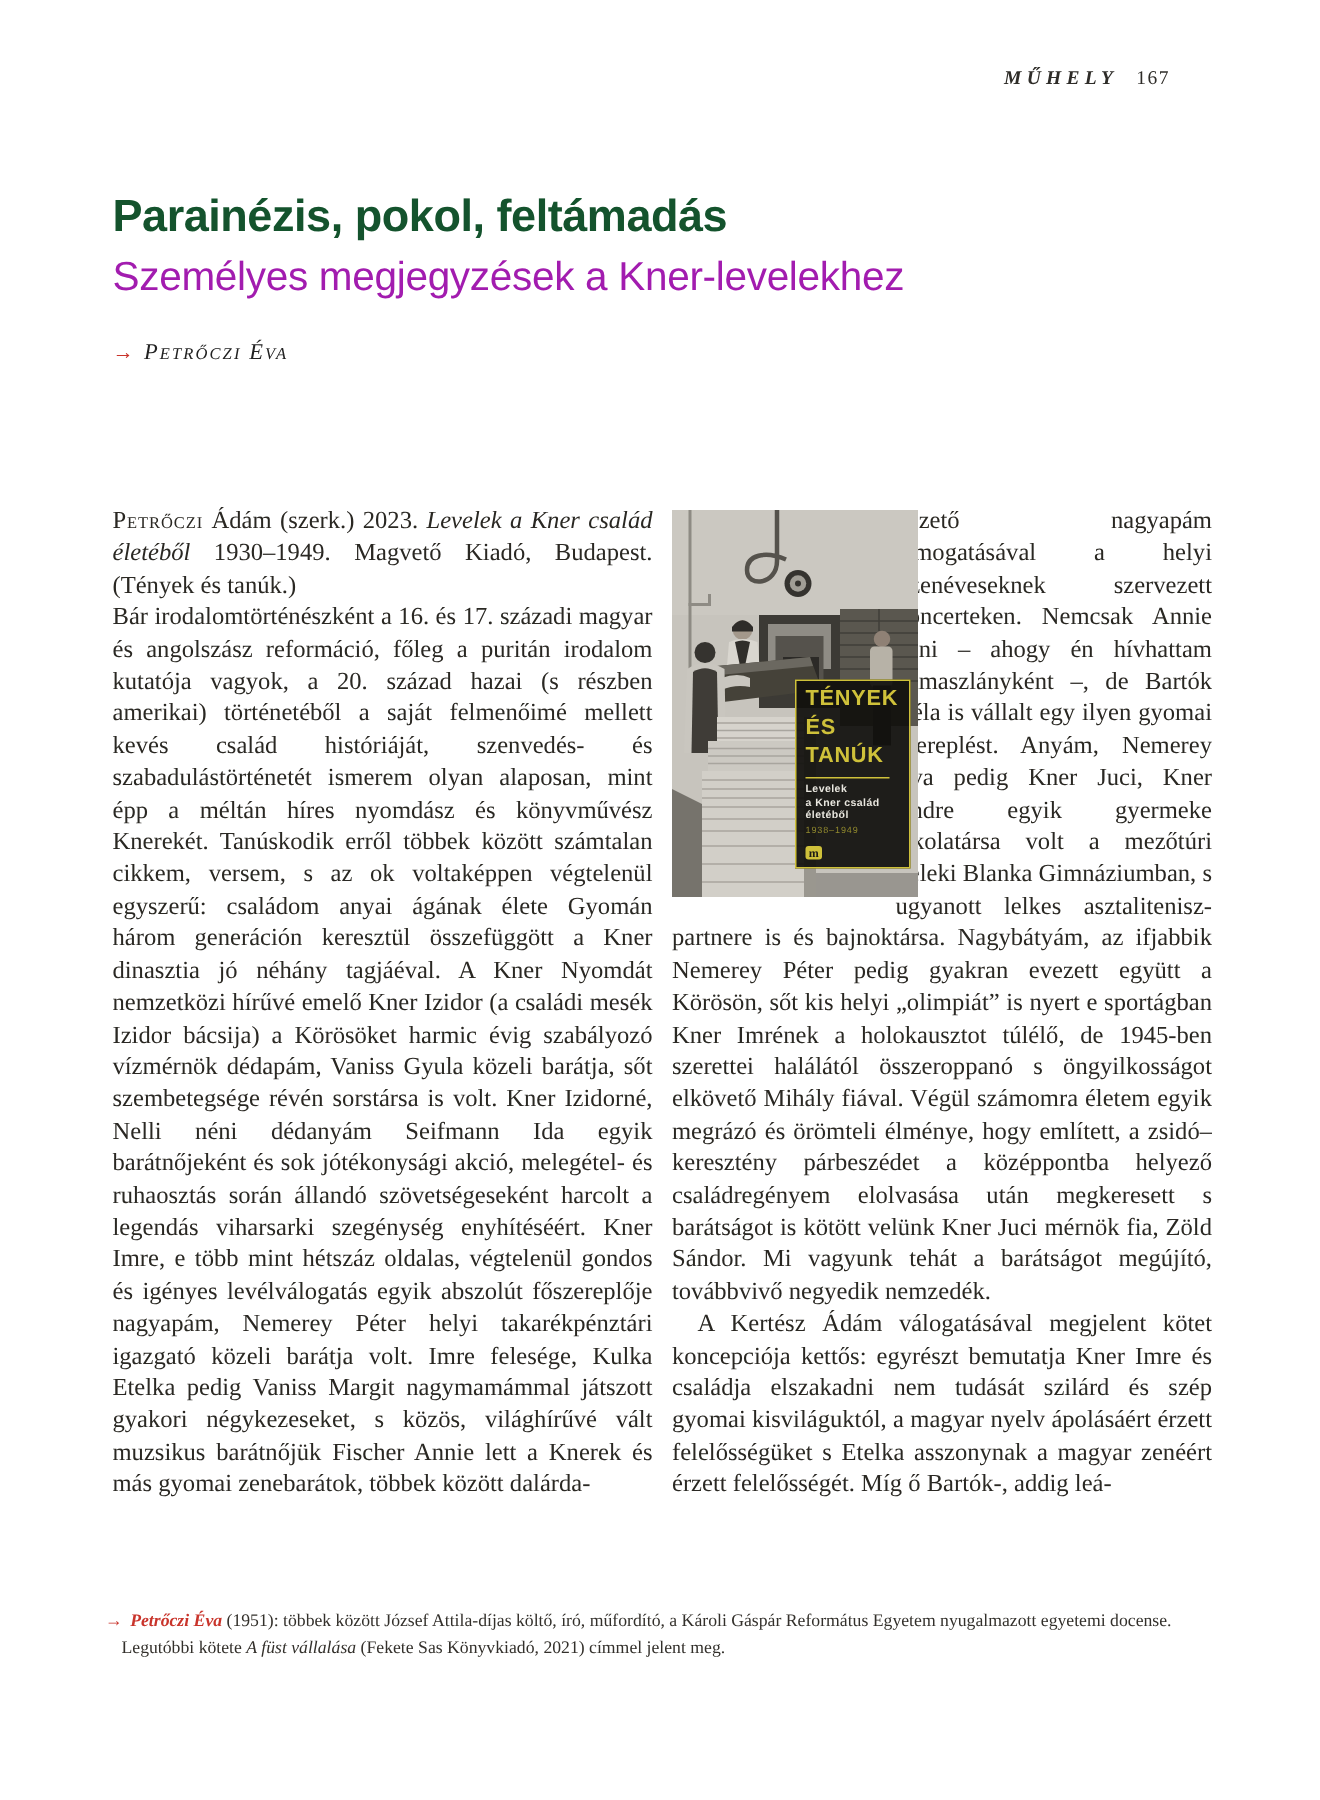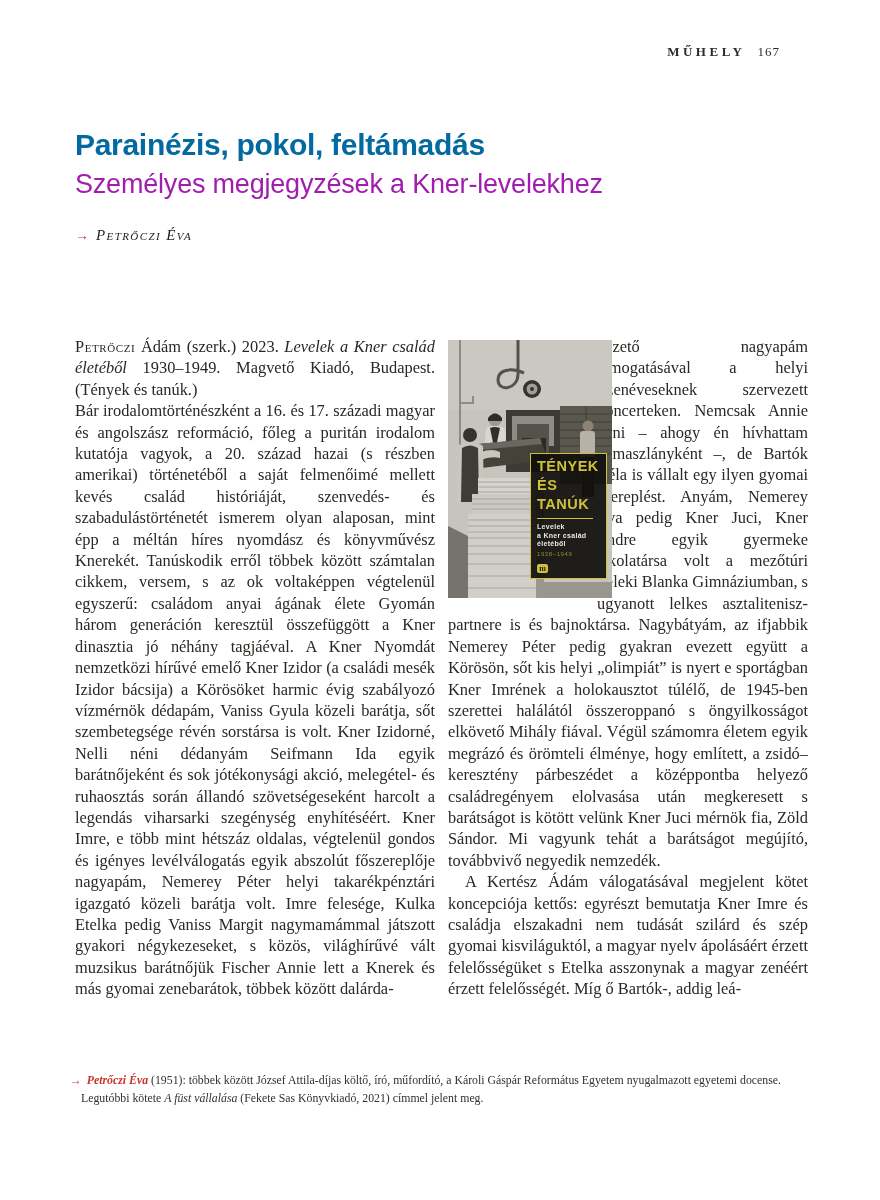--- a/index.html
+++ b/index.html
@@ -3,26 +3,26 @@
 <meta charset="utf-8">
 <style>
   html,body { margin:0; padding:0; background:#ffffff; }
   .page {
     position:relative; width:880px; height:1200px; background:#ffffff;
     font-family:"Liberation Serif", serif; color:#2a2823; overflow:hidden;
   }
 
   
   .running-head { position:absolute; top:44px; right:100px; font-size:13px; color:#2e2c28; }
-  .running-head .journal { font-weight:bold; letter-spacing:3.5px;margin-top:32px; }
+  .running-head .journal { font-style:italic; font-weight:bold; letter-spacing:3.5px;margin-top:32px; }
   .running-head .pagenum { margin-left:12px; letter-spacing:1px; }
 
   
   .title-block { position:absolute; left:75px; top:128px; width:690px; font-family:"Liberation Sans", sans-serif; }
-  .title { margin:0; font-size:30px; font-weight:bold; color:#0369a1; letter-spacing:-0.3px; }
+  .title { margin:0; font-size:30px; font-weight:bold; color:#14532d; letter-spacing:-0.3px; }
   .subtitle { margin:7px 0 0 0; font-size:27px; font-weight:normal; color:#a21caf; letter-spacing:-0.2px; }
   .author-line { margin-top:27px; font-family:"Liberation Serif", serif; font-size:15px; color:#222; }
   .author-arrow { color:#c9342b; margin-right:7px; font-size:14px; }
   .author-name { font-style:italic; font-variant:small-caps; letter-spacing:1.4px; }
 
   
   .columns { position:absolute; left:75px; top:336px; width:733px; height:728px; overflow:hidden; display:flex; gap:13px; }
   .col { width:360px; font-size:16.4px; line-height:21.4px; text-align:justify; hyphens:auto; -webkit-hyphens:auto; }
   .col p { margin:0; }
   .bib { margin-bottom:22px; }

